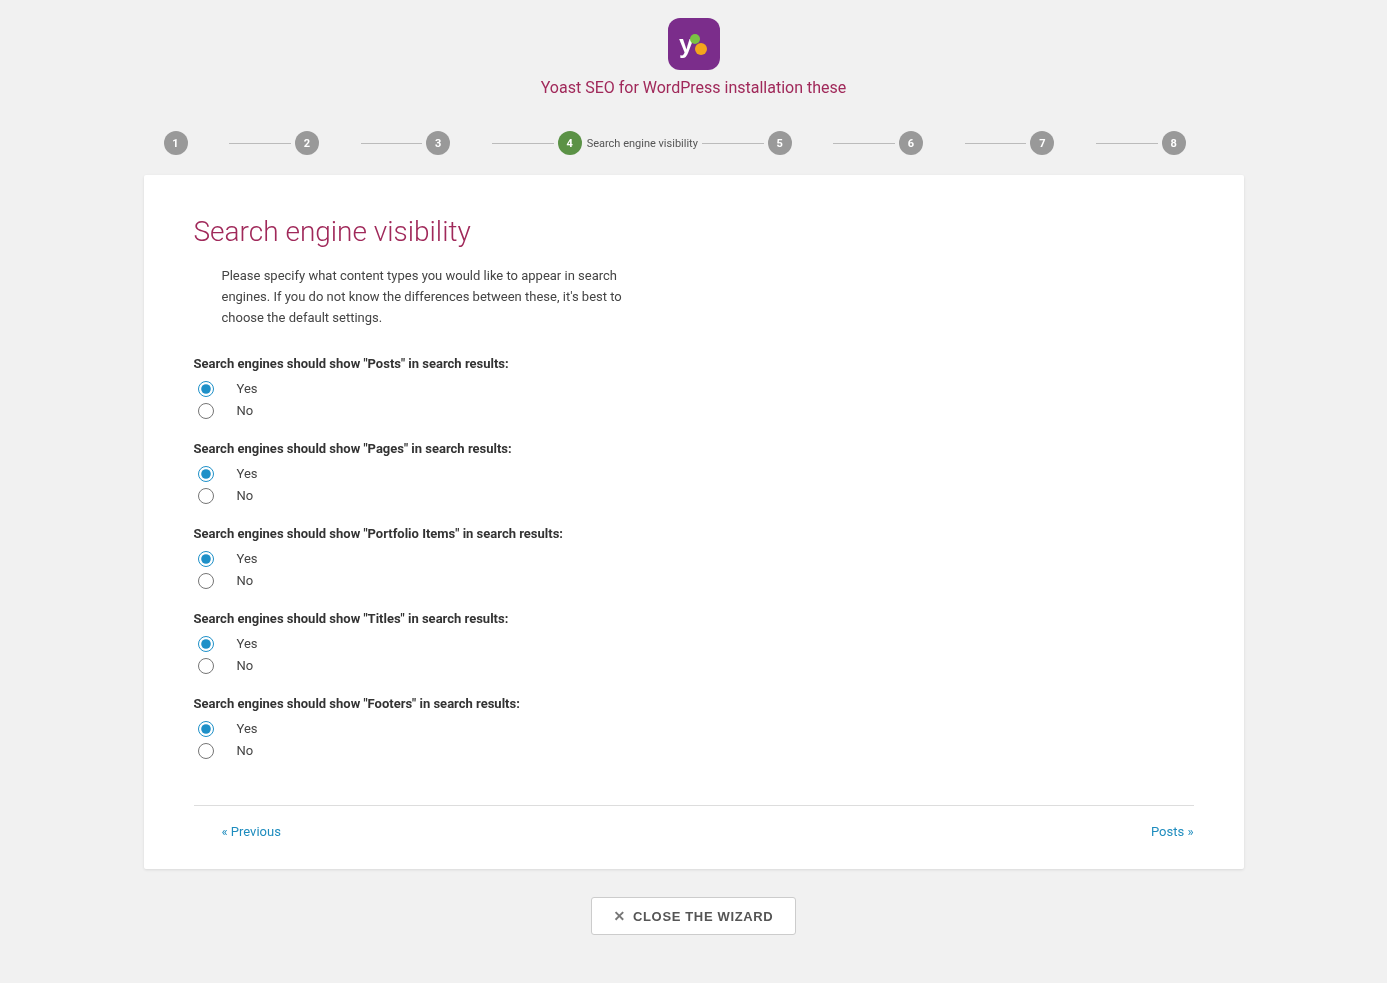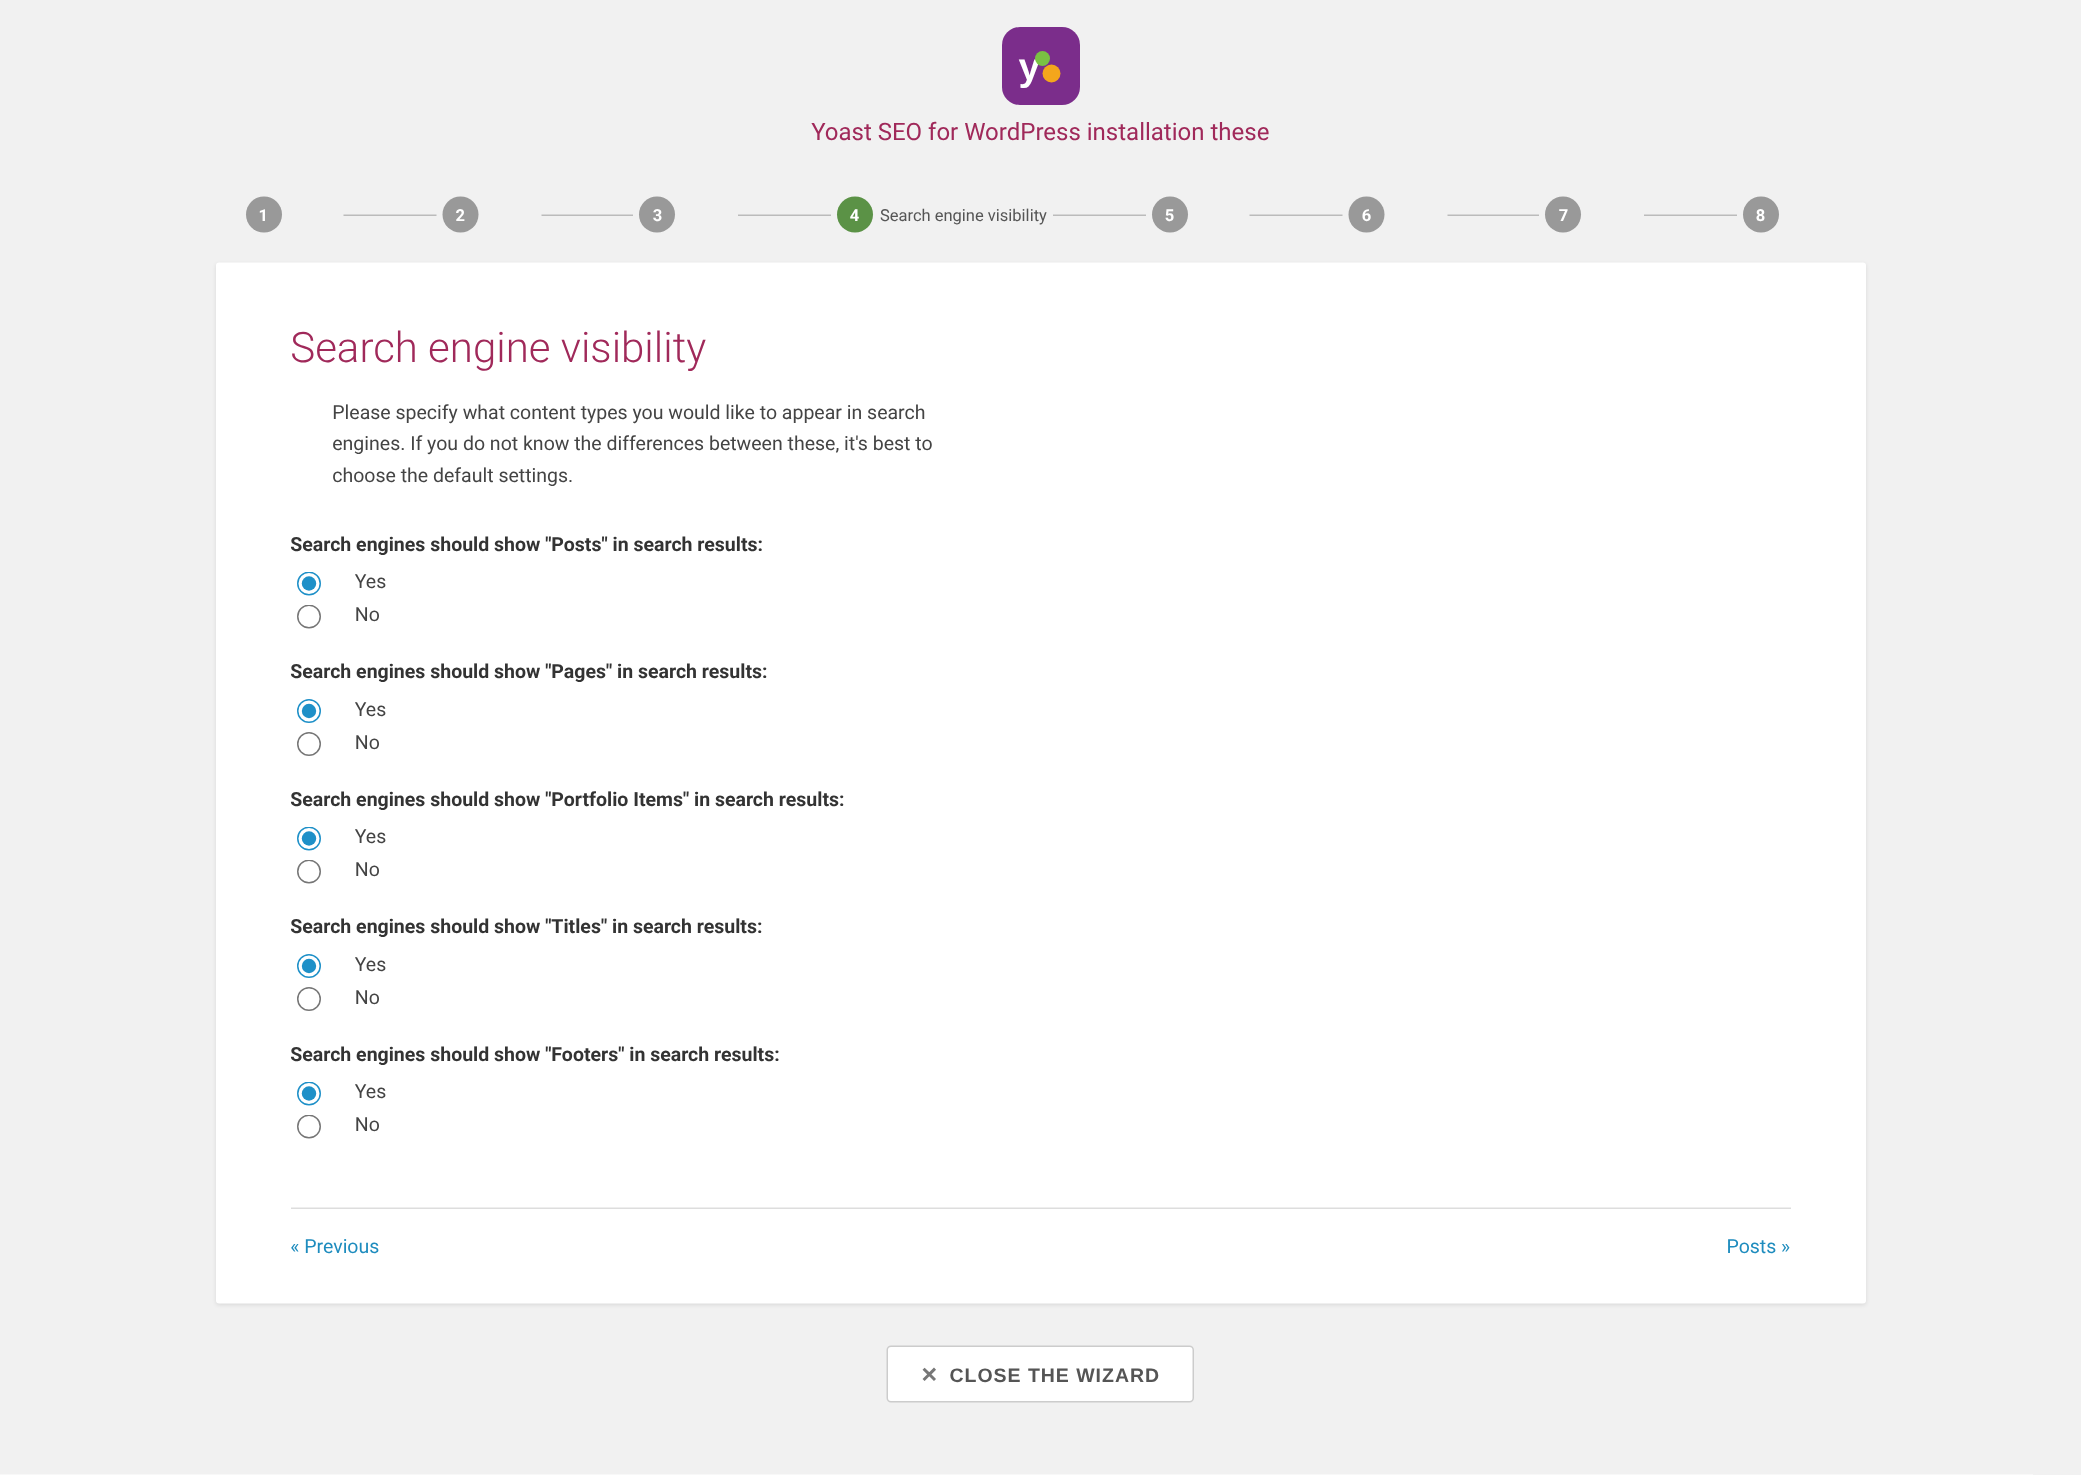--- a/index.html
+++ b/index.html
@@ -147,20 +147,21 @@
       border: none;
       border-top: 1px solid #ddd;
       margin: 24px 0 18px 0;
     }
 
     
     .nav-row {
       display: flex;
       justify-content: space-between;
       align-items: flex-start;
+      margin-left: 28px;
     }
     .nav-link {
       color: #1e8cbe;
       font-size: 13px;
       text-decoration: none;
       cursor: pointer;
     }
 
     
     .close-wizard-bar {

